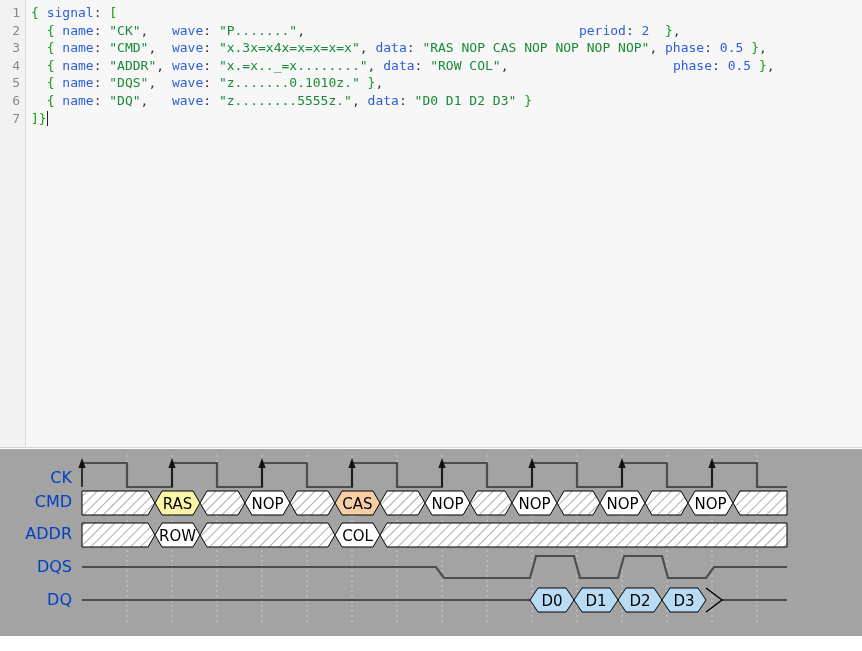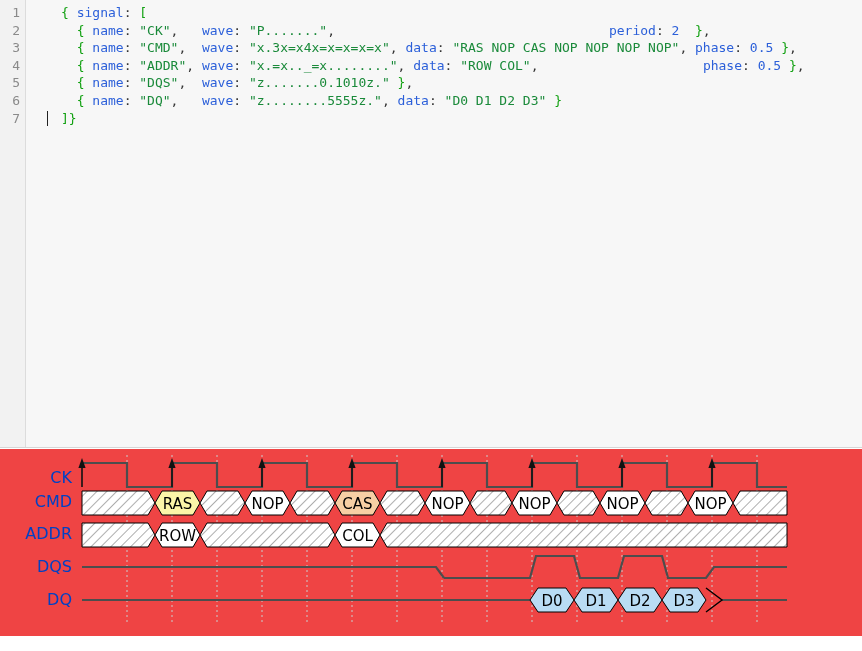--- a/index.html
+++ b/index.html
@@ -24,42 +24,42 @@
     border-right:1px solid #dcdcdc;
     box-sizing:border-box;
   }
   .gnum{
     position:absolute;right:5px;
     font-family:"DejaVu Sans Mono","Liberation Mono",monospace;
     font-size:13px;line-height:17.6px;color:#8a8a8a;
     text-align:right;white-space:pre;
   }
   #codearea{
-    position:absolute;left:27px;top:0;right:0;height:447px;margin-left:30px;
+    position:absolute;left:27px;top:0;right:0;height:447px;
   }
   .cline{
     position:absolute;left:0;
     font-family:"DejaVu Sans Mono","Liberation Mono",monospace;
     font-size:13px;line-height:17.6px;
     white-space:pre;
     color:#333333;
   }
   .tk-punc{color:#10a010;}
   .tk-key{color:#2b5fd9;}
   .tk-str{color:#1a8a3a;}
   .tk-num{color:#2b5fd9;}
   .tk-plain{color:#333333;}
   #caret{
     position:absolute;width:1px;height:15px;background:#222;
   }
 
   
   #wavepanel{
     position:absolute;left:0;top:449px;width:862px;height:187px;
-    background:#ef4444;
+    background:#a3a3a3;
     text-decoration:underline;
   }
   svg{display:block;}
   .sig-label{
     font-family:"DejaVu Sans","Liberation Sans",sans-serif;
     font-size:16px;fill:#0041c4;text-anchor:end;
   }
   .cell-text{
     font-family:"DejaVu Sans","Liberation Sans",sans-serif;
     font-size:15px;fill:#000000;text-anchor:middle;

